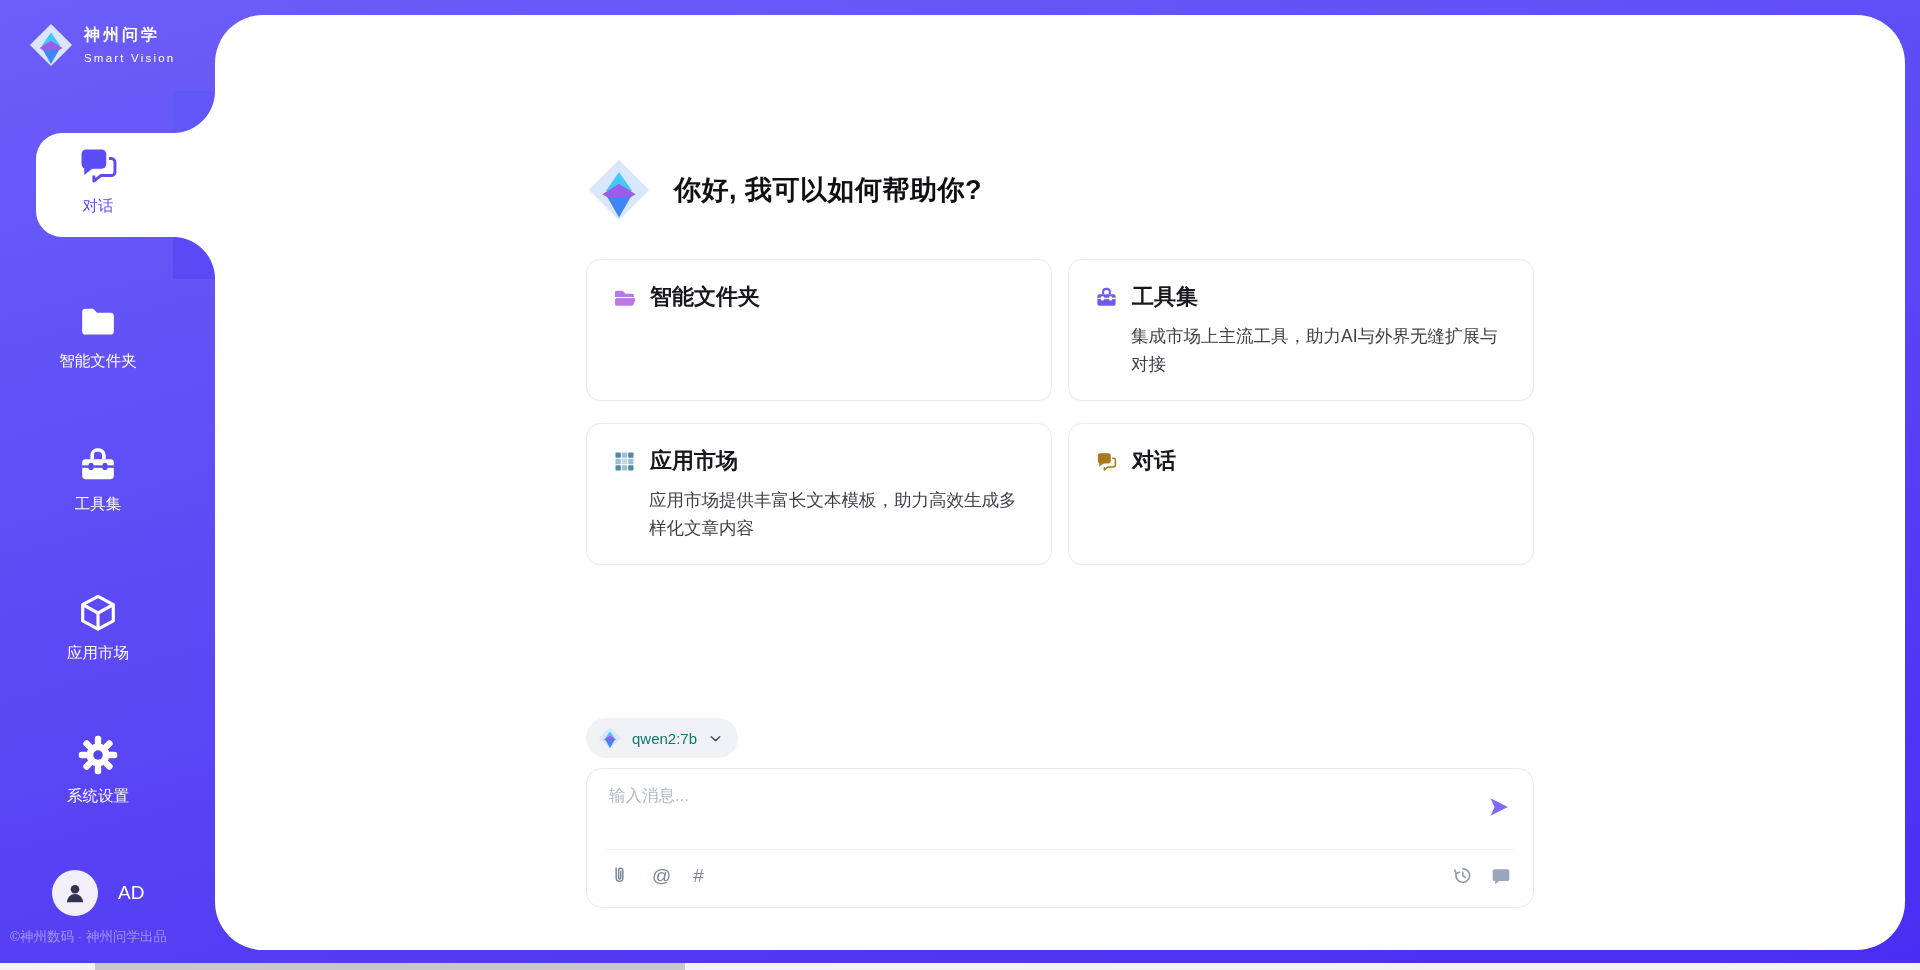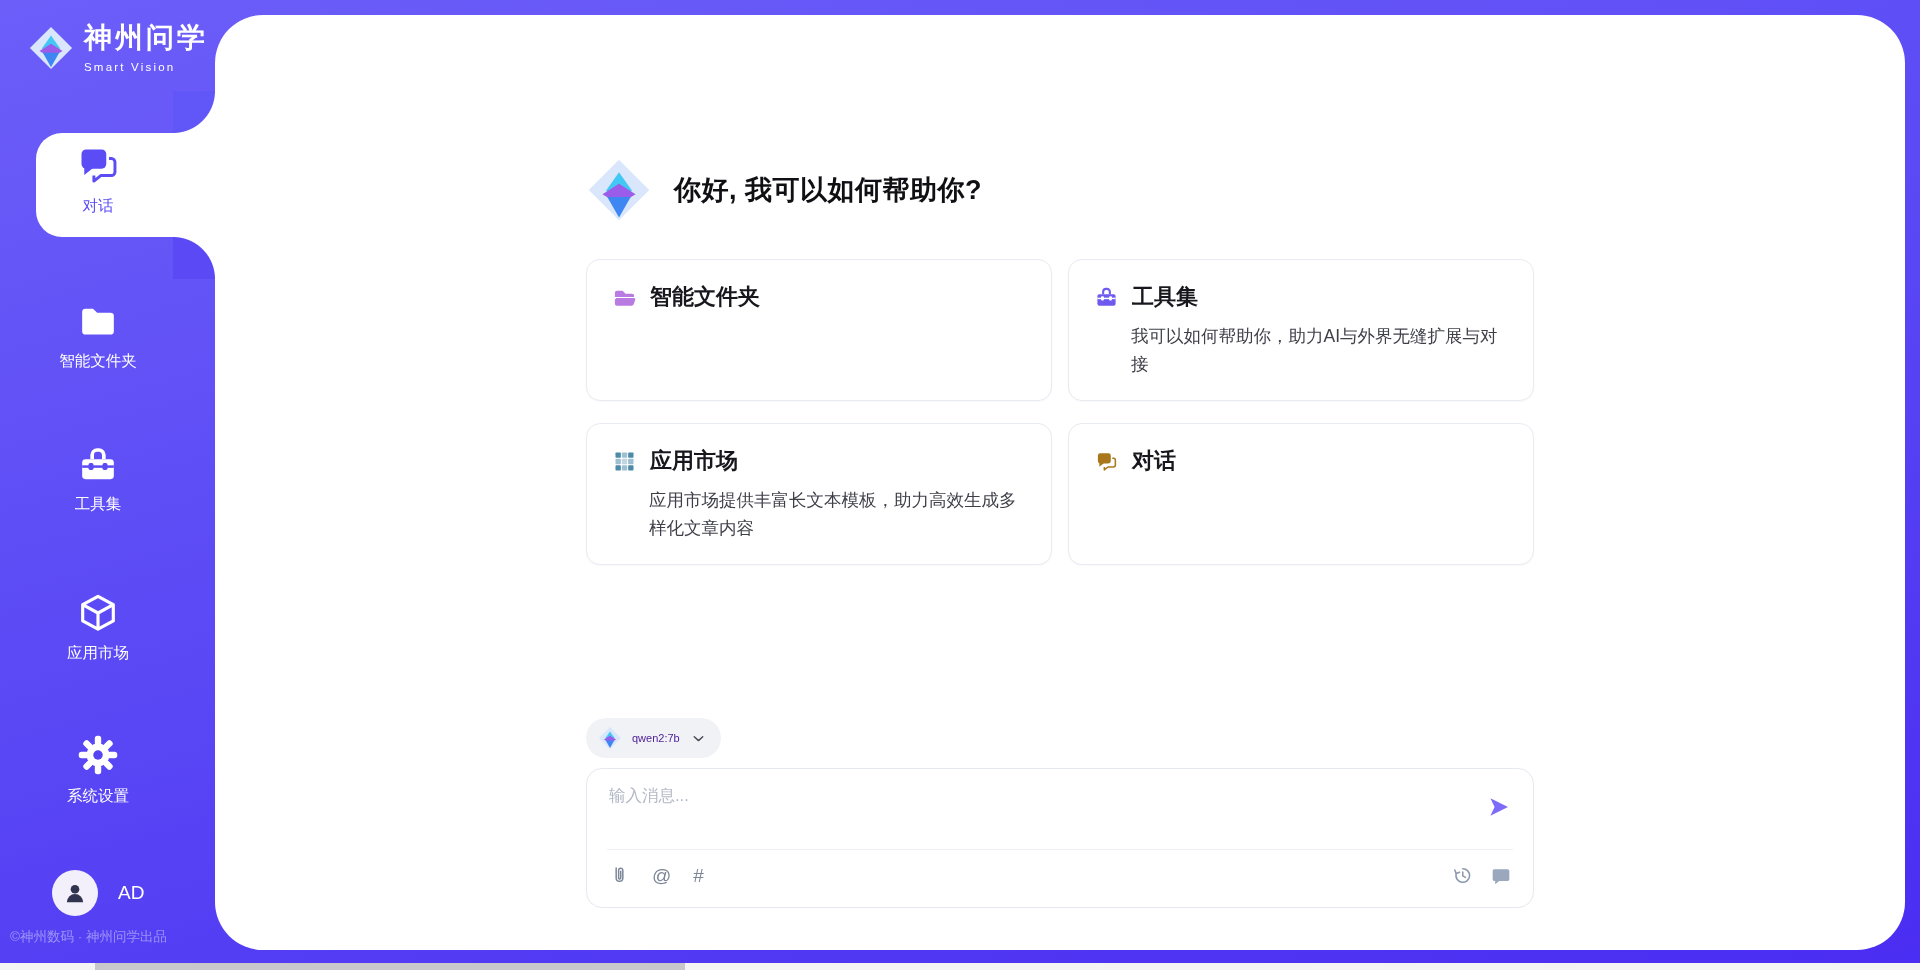--- a/index.html
+++ b/index.html
@@ -6,21 +6,21 @@
   body{
     width:1920px;height:970px;overflow:hidden;
     font-family:"Liberation Sans","DejaVu Sans",sans-serif;
     background:linear-gradient(165deg,#6c5ef9 0%,#5b4af5 45%,#4a2df2 100%);
     position:relative;
   }
   svg{display:block;}
   
   .sidebar{position:absolute;left:0;top:0;width:215px;height:100%;}
   .logo{position:absolute;top:22px;left:28px;display:flex;align-items:center;gap:10px;}
-  .logo-name{color:#fff;font-size:28px;font-weight:700;letter-spacing:3px;line-height:1.15;}
+  .logo-name{color:#fff;font-size:16px;font-weight:700;letter-spacing:3px;line-height:1.15;}
   .logo-sub{color:#fff;font-size:11.5px;letter-spacing:2.2px;margin-top:7px;}
   .nav-tab{
     position:absolute;left:36px;top:133px;width:179px;height:104px;
     background:#fff;border-radius:26px 0 0 26px;box-sizing:border-box;
     padding:10px 55px 0 0;display:flex;flex-direction:column;align-items:center;cursor:pointer;
   }
   .nav-tab::before,.nav-tab::after{content:"";position:absolute;right:0;width:42px;height:42px;}
   .nav-tab::before{top:-42px;background:radial-gradient(circle at 0 0,#6156f7 41.5px,#ffffff 42.5px);}
   .nav-tab::after{bottom:-42px;background:radial-gradient(circle at 0 100%,#5a49f4 41.5px,#ffffff 42.5px);}
   .nav-tab .nav-label{color:#5b4cf5;}
@@ -47,21 +47,21 @@
     padding:22px 26px;background:#fff;cursor:pointer;box-shadow:0 1px 2px rgba(20,20,40,0.03);
   }
   .card-head{display:flex;align-items:center;gap:14px;}
   .card-title{font-size:22px;font-weight:700;color:#17171d;}
   .card-desc{margin:10px 0 0 36px;font-size:17.5px;line-height:1.6;color:#3f3f49;}
   .spacer{flex:1;}
   .model-pill{
     align-self:flex-start;display:flex;align-items:center;gap:10px;height:40px;
     background:#f1f2f6;border-radius:20px;padding:0 14px 0 12px;margin-bottom:10px;cursor:pointer;
   }
-  .model-name{font-size:11px;color:#4c1d95;}
+  .model-name{font-size:15px;color:#0f766e;}
   .composer{
     position:relative;height:140px;border:1.5px solid #e5e8f0;border-radius:16px;
     box-sizing:border-box;margin-bottom:42px;background:#fff;
   }
   .composer input{
     position:absolute;left:20px;top:16px;width:calc(100% - 120px);border:none;outline:none;
     font-size:16.5px;color:#333;font-family:inherit;background:transparent;
   }
   .composer input::placeholder{color:#b2b8c6;}
   .send-btn{position:absolute;right:22px;top:26px;cursor:pointer;}
@@ -226,21 +226,21 @@
           <span class="card-title">智能文件夹</span>
         </div>
       </div>
       <div class="card">
         <div class="card-head">
           <svg width="23" height="23" class="i-toolbox-card">
               <use href="#toolbox"></use>
             </svg>
           <span class="card-title">工具集</span>
         </div>
-        <div class="card-desc">我可以如何帮助你，助力AI与外界无缝扩展与对接</div>
+        <div class="card-desc">集成市场上主流工具，助力AI与外界无缝扩展与对接</div>
       </div>
       <div class="card">
         <div class="card-head">
           <svg width="23" height="23" class="i-grid">
               <use href="#grid9"></use>
             </svg>
           <span class="card-title">应用市场</span>
         </div>
         <div class="card-desc">应用市场提供丰富长文本模板，助力高效生成多样化文章内容</div>
       </div>

